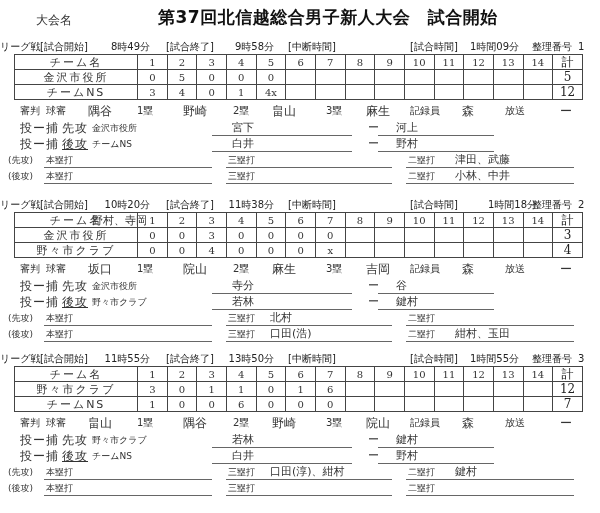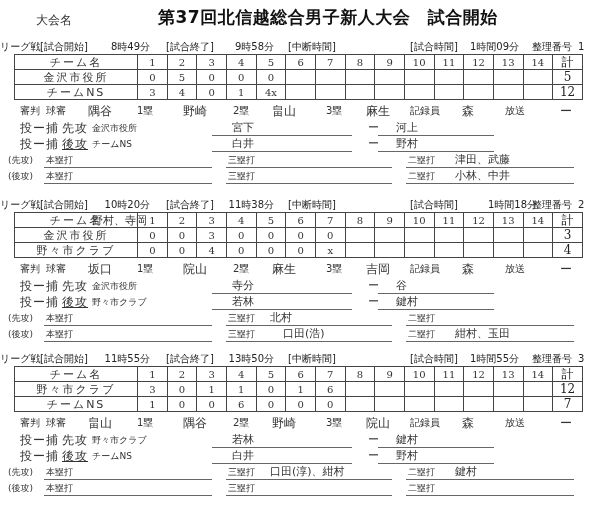--- a/index.html
+++ b/index.html
@@ -291,21 +291,21 @@
       <span class="v" style="left:455px;"></span>
       <div class="uline" style="left:44px; width:168px; top:15px;"></div>
       <div class="uline" style="left:226px; width:166px; top:15px;"></div>
       <div class="uline" style="left:406px; width:168px; top:15px;"></div>
     </div>
     <div class="row" style="left:0; top:128px; width:600px;">
       <span class="lbl-sm" style="left:8px;">(後攻)</span>
       <span class="lbl-sm" style="left:46px;">本塁打</span>
       <span class="v" style="left:92px;"></span>
       <span class="lbl-sm" style="left:228px;">三塁打</span>
-      <span class="v" style="left:270px;margin-left:13px;">口田(浩)</span>
+      <span class="v" style="left:270px;">口田(浩)</span>
       <span class="lbl-sm" style="left:408px;">二塁打</span>
       <span class="v" style="left:455px;">紺村、玉田</span>
       <div class="uline" style="left:44px; width:168px; top:15px;"></div>
       <div class="uline" style="left:226px; width:166px; top:15px;"></div>
       <div class="uline" style="left:406px; width:168px; top:15px;"></div>
     </div>
   </div>
 
   <div class="game" style="top: 352px;">
     <div class="hdr" style="left:0;">リーグ戦</div>

